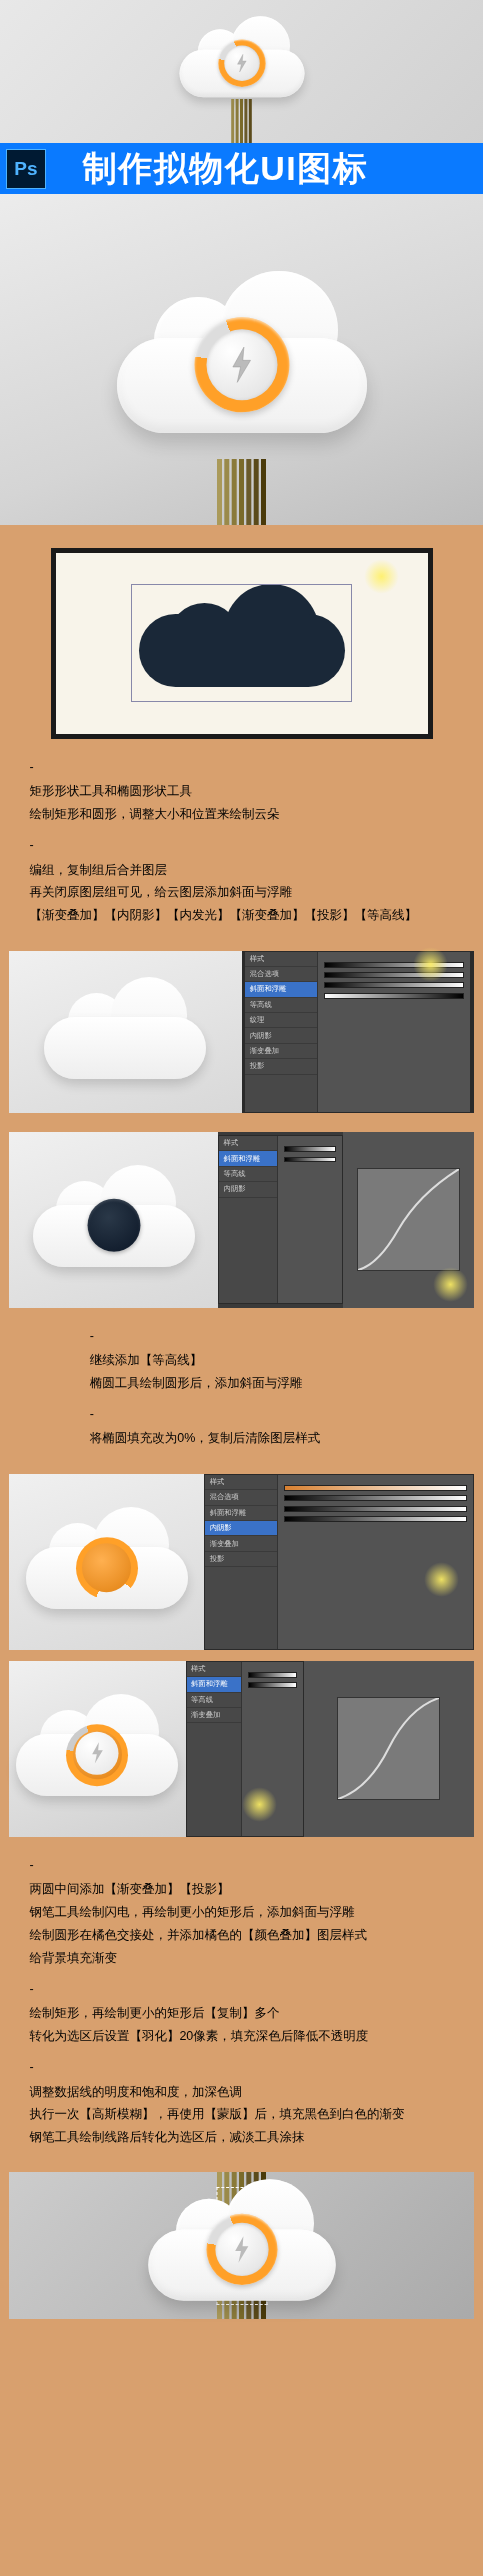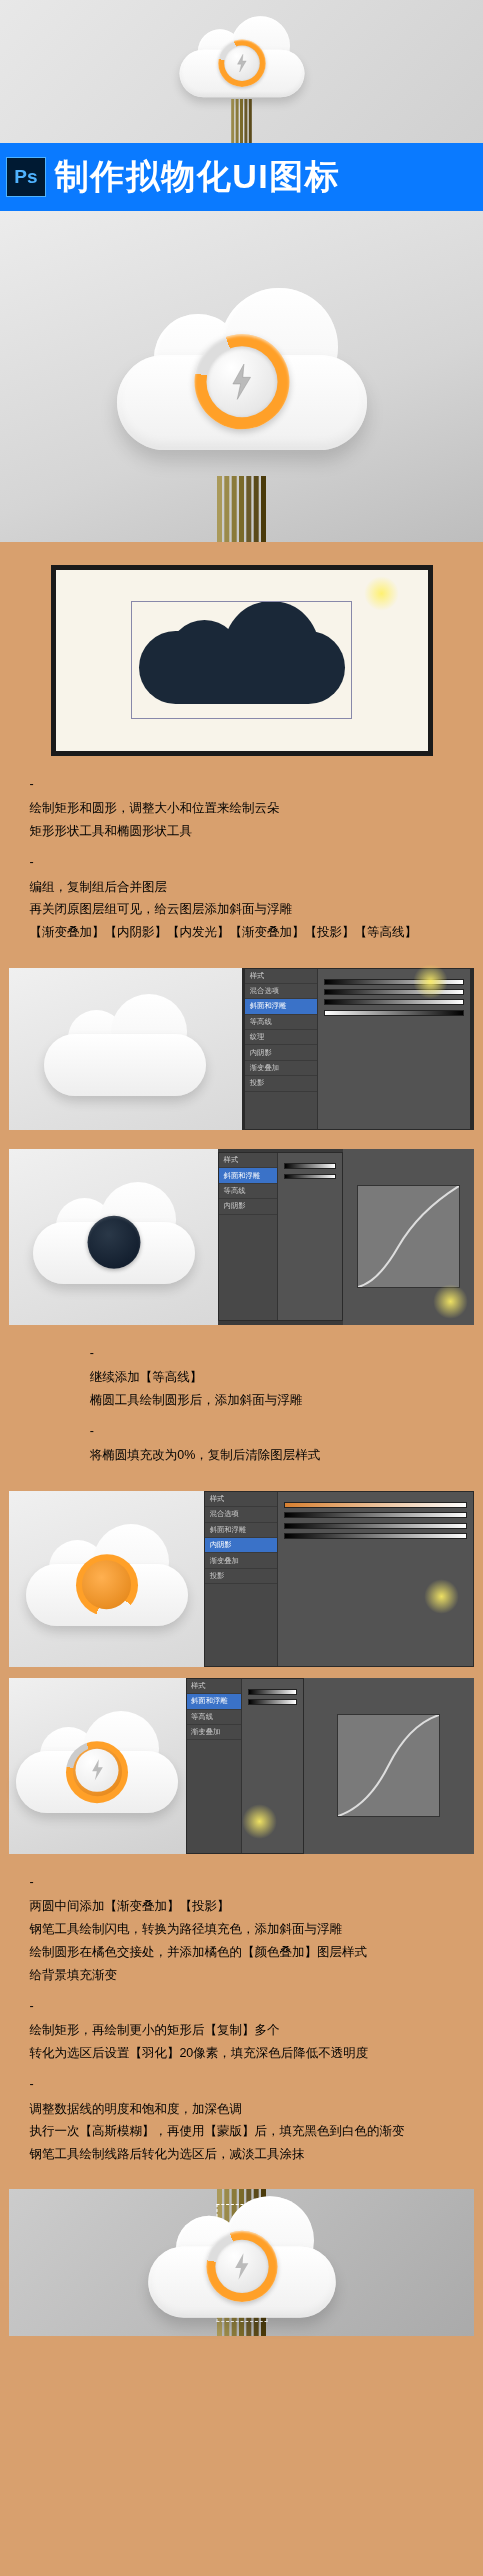--- a/index.html
+++ b/index.html
@@ -12,24 +12,25 @@
     flex-direction: column;
     align-items: center;
     justify-content: center;
     position: relative;
   }
   .hero .cloud-small { transform: scale(0.5); margin-top: -22px; }
   .hero .wires-small { width: 2.9px; height: 44px; background: #7a6a2a; position: absolute; bottom: 0; box-shadow: -4.4px 0 0 #8a7a3a, 4.4px 0 0 #6a5a2a, -8.8px 0 0 #9a8a4a, 8.8px 0 0 #5a4a1a; }
 
   .title-bar {
     background: #0a7aff;
-    height: 68px;
+    height: 51px;
     display: flex;
     align-items: center;
     padding: 0 5.9px;
+    gap: 28px;
   }
   .ps-icon {
     width: 40px; height: 40px;
     background: #001a33;
     border: 1.5px solid #4fb3ff;
     display: flex; align-items: center; justify-content: center;
     color: #4fb3ff; font-weight: bold; font-size: 19px;
     margin-right: 8.8px;
   }
   .title-text { color: #fff; font-size: 34px; font-weight: bold; letter-spacing: 1.5px; }
@@ -209,22 +210,22 @@
       <div class="cl"></div>
         <div class="cr"></div>
         <div class="cb"></div>
       <div style="position:absolute;inset:-7.3px;border:0.7px solid #88a;"></div>
     </div>
     <div class="guide-dot" style="top:5.9px;right:29px;"></div>
   </div>
 
   <div class="text-block">
     <p class="dash">-</p>
+    <p>矩形形状工具和椭圆形状工具</p>
     <p>绘制矩形和圆形，调整大小和位置来绘制云朵</p>
-    <p>矩形形状工具和椭圆形状工具</p>
     <div class="gap"></div>
     <p class="dash">-</p>
     <p>编组，复制组后合并图层</p>
     <p>再关闭原图层组可见，给云图层添加斜面与浮雕</p>
     <p>【渐变叠加】【内阴影】【内发光】【渐变叠加】【投影】【等高线】</p>
   </div>
 
   <div class="step-row">
     <div class="step-img half" style="background:linear-gradient(160deg,#f0f0f0,#d8d8d8);border:none;">
       <div class="cloud-white-small">
@@ -356,21 +357,21 @@
             <path d="M0 100 Q 30 90 50 50 T 100 0" stroke="#ddd" fill="none" stroke-width="2"></path>
           </svg>
       </div>
       <div class="guide-dot" style="bottom:14.7px;left:50%;"></div>
     </div>
   </div>
 
   <div class="text-block">
     <p class="dash">-</p>
     <p>两圆中间添加【渐变叠加】【投影】</p>
-    <p>钢笔工具绘制闪电，转换为路径填充色，添加斜面与浮雕</p>
+    <p>钢笔工具绘制闪电，再绘制更小的矩形后，添加斜面与浮雕</p>
     <p>绘制圆形在橘色交接处，并添加橘色的【颜色叠加】图层样式</p>
     <p>给背景填充渐变</p>
     <div class="gap"></div>
     <p class="dash">-</p>
     <p>绘制矩形，再绘制更小的矩形后【复制】多个</p>
     <p>转化为选区后设置【羽化】20像素，填充深色后降低不透明度</p>
     <div class="gap"></div>
     <p class="dash">-</p>
     <p>调整数据线的明度和饱和度，加深色调</p>
     <p>执行一次【高斯模糊】，再使用【蒙版】后，填充黑色到白色的渐变</p>

